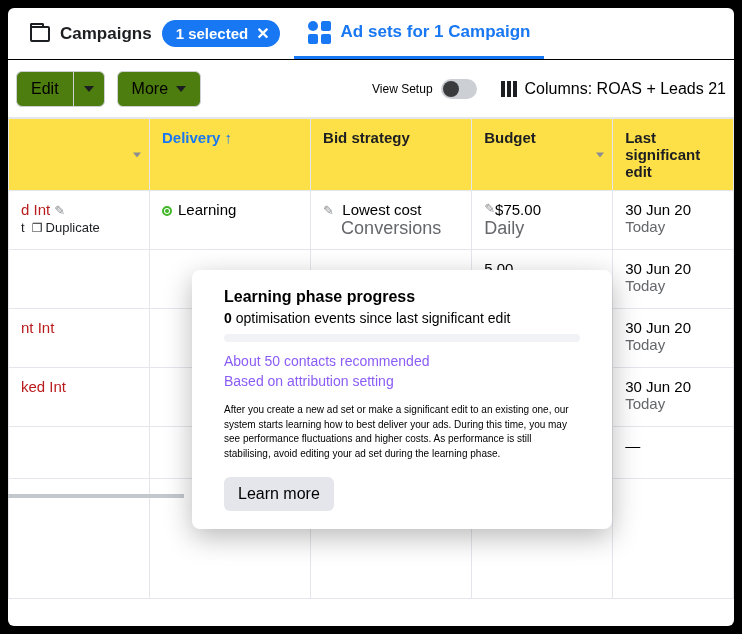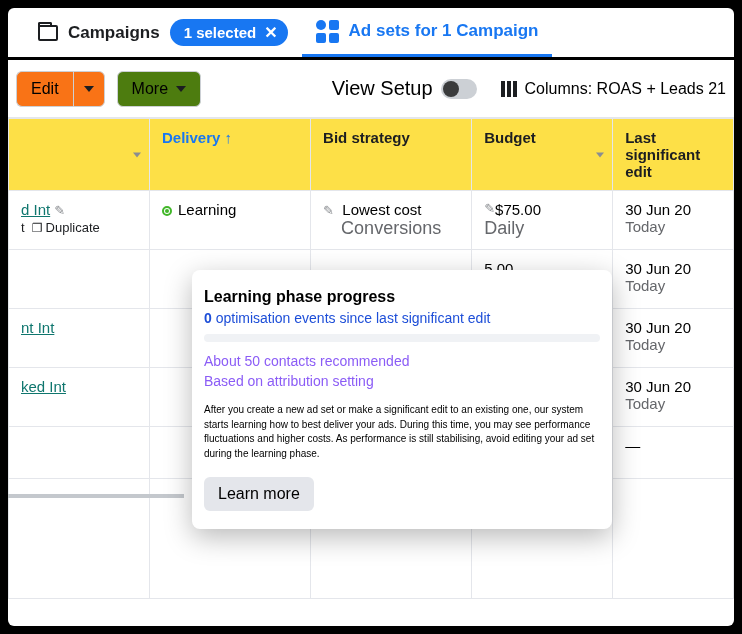--- a/index.html
+++ b/index.html
@@ -1,60 +1,60 @@
 <!DOCTYPE html>
 <html><head>
 <meta charset="utf-8">
 <style>
 * { box-sizing: border-box; margin: 0; padding: 0; }
 body { font-family: -apple-system, BlinkMacSystemFont, "Segoe UI", Helvetica, Arial, sans-serif; background: #000; width: 742px; height: 634px; overflow: hidden; position: relative; }
 .app { position: absolute; top: 8px; left: 8px; right: 8px; bottom: 8px; background: #fff; border-radius: 6px; overflow: hidden; }
-.tabs { display: flex; align-items: center; border-bottom: 3px solid #000000; padding: 0 16px; height: 52px; }
+.tabs { display: flex; align-items: center; border-bottom: 1px solid #000000; padding: 0 8px; height: 52px; }
 .tab { display: flex; align-items: center; padding: 0 14px; height: 100%; gap: 10px; position: relative; cursor: pointer; }
 .tab.active { border-bottom: 3px solid #1877f2; }
 .tab-icon-folder { width: 20px; height: 16px; border: 2px solid #1c1e21; border-radius: 2px; position: relative; }
 .tab-icon-folder::before { content: ""; position: absolute; top: -5px; left: -2px; width: 10px; height: 3px; border: 2px solid #1c1e21; border-bottom: none; border-radius: 2px 2px 0 0; }
 .tab-label { font-weight: 600; font-size: 17px; color: #1c1e21; }
 .tab.active .tab-label { color: #1877f2; }
 .chip { background: #1877f2; color: #fff; border-radius: 18px; padding: 5px 10px 5px 14px; display: inline-flex; align-items: center; gap: 8px; font-weight: 600; font-size: 15px; }
 .chip-x { font-size: 16px; line-height: 1; cursor: pointer; }
 .grid-icon { display: grid; grid-template-columns: 10px 10px; grid-template-rows: 10px 10px; gap: 3px; }
 .grid-icon span { background: #1877f2; border-radius: 2px; }
 .grid-icon span:first-child { border-radius: 50%; }
 .toolbar { display: flex; align-items: center; padding: 10px 8px; gap: 12px; border-bottom: 1px solid #e4e6eb; height: 58px; }
-.btn { border: 1px solid #ccd0d5; background: #f97316; padding: 8px 14px; border-radius: 6px; font-size: 16px; cursor: pointer; display: inline-flex; align-items: center; gap: 8px; }
+.btn { border: 1px solid #ccd0d5; background: #4d7c0f; padding: 8px 14px; border-radius: 6px; font-size: 16px; cursor: pointer; display: inline-flex; align-items: center; gap: 8px; }
 .btn-split { display: flex; }
 .btn-split .btn:first-child { border-radius: 6px 0 0 6px; border-right: none; }
 .btn-split .btn:last-child { border-radius: 0 6px 6px 0; padding: 8px 10px; }
 .caret { width: 0; height: 0; border-left: 5px solid transparent; border-right: 5px solid transparent; border-top: 6px solid #1c1e21; }
 .spacer { flex: 1; }
-.view-setup { display: flex; align-items: center; gap: 8px; font-size: 20px; }
+.view-setup { display: flex; align-items: center; gap: 8px; font-size: 12px; }
 .toggle { width: 36px; height: 20px; background: #ccd0d5; border-radius: 10px; position: relative; cursor: pointer; }
 .toggle::after { content: ""; position: absolute; left: 2px; top: 2px; width: 16px; height: 16px; background: #3a3b3c; border-radius: 50%; }
 .columns { display: flex; align-items: center; gap: 8px; font-size: 16px; margin-left: 12px; }
 .col-icon { display: flex; gap: 2px; }
 .col-icon span { width: 4px; height: 16px; background: #1c1e21; }
 .table { width: 100%; border-collapse: collapse; table-layout: fixed; }
 .table th, .table td { border: 1px solid #e4e6eb; padding: 10px 12px; text-align: left; font-size: 15px; vertical-align: top; height: 52px; }
 .table th { font-weight: 600; color: #1c1e21; background: #fde047; position: relative; }
 .table th .caret-sm { position: absolute; right: 8px; top: 50%; transform: translateY(-50%); width: 0; height: 0; border-left: 4px solid transparent; border-right: 4px solid transparent; border-top: 5px solid #8a8d91; }
 .sorted { color: #1877f2 !important; }
 .sort-arrow { color: #1877f2; }
-.row-name { color: #0f766e; font-weight: 500; text-decoration: underline; }
+.row-name { color: #b91c1c; font-weight: 500; }
 .row-sub { color: #1c1e21; font-size: 13px; display: block; margin-top: 2px; }
 .dup-icon { font-size: 12px; margin-right: 3px; }
 .pencil { color: #8a8d91; font-size: 13px; cursor: pointer; }
 .dot { width: 10px; height: 10px; border: 2px solid #42b72a; border-radius: 50%; display: inline-block; margin-right: 6px; vertical-align: -1px; position: relative; }
 .dot::after { content: ""; position: absolute; inset: 1px; background: #42b72a; border-radius: 50%; }
 .budget-cell { text-align: right; }
 .budget-sub { color: #65676b; font-size: 18px; }
 .date-sub { color: #65676b; font-size: 15px; }
-.tooltip { position: absolute; top: 262px; left: 184px; width: 420px; background: #fff; border-radius: 8px; box-shadow: 0 8px 28px rgba(0,0,0,0.28); padding: 18px 12px; z-index: 50; }
+.tooltip { position: absolute; top: 262px; left: 184px; width: 420px; background: #fff; border-radius: 8px; box-shadow: 0 8px 28px rgba(0,0,0,0.28); padding: 18px 32px; z-index: 50; }
 .tooltip h3 { font-size: 16px; font-weight: 700; margin-bottom: 4px; }
-.tooltip-sub { color: #1d4ed8; font-size: 14px; margin-bottom: 8px; }
+.tooltip-sub { color: #000000; font-size: 14px; margin-bottom: 8px; }
 .tooltip-bar { height: 8px; background: #f0f2f5; border-radius: 4px; margin-bottom: 10px; }
 .tooltip-note { color: #8b5cf6; font-size: 14px; line-height: 1.4; margin-bottom: 12px; }
 .tooltip-body { font-size: 10px; line-height: 1.45; margin-bottom: 16px; }
 .tooltip .btn { background: #e4e6eb; border: none; font-weight: 500; }
 .col-name { width: 140px; } .col-del { width: 160px; } .col-bid { width: 160px; } .col-bud { width: 140px; } .col-date { width: 120px; }
 .footer-bar { position: absolute; left: 0; bottom: 128px; height: 4px; width: 176px; background: #c4c8cd; }
 </style>
 </head>
 <body>
 

